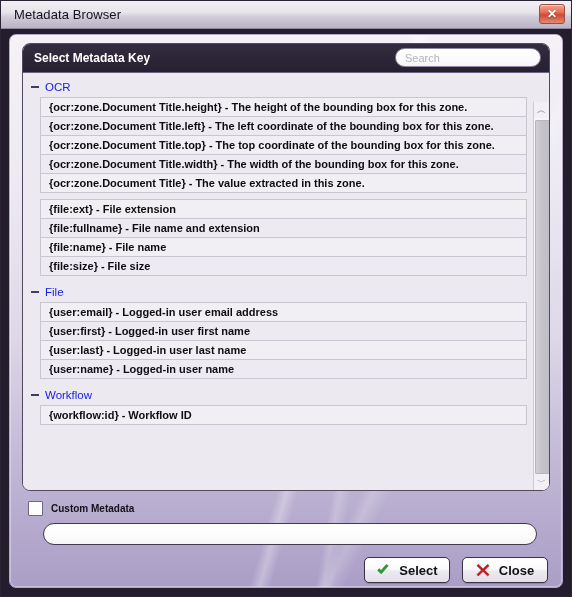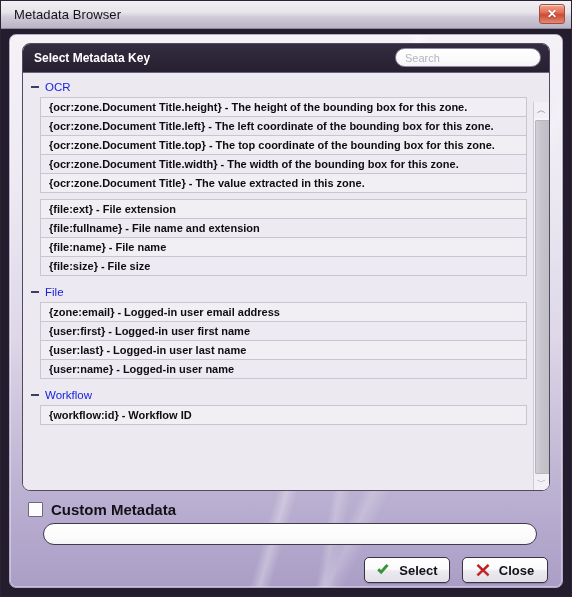--- a/index.html
+++ b/index.html
@@ -143,21 +143,21 @@
   }
   
   .custom-row{
     position:absolute;left:18px;top:466px;display:flex;align-items:center;
   }
   .checkbox{
     width:15px;height:15px;background:#fdfdfe;border:1px solid #6e6780;
     border-radius:1px;cursor:pointer;box-sizing:border-box;
   }
   .custom-label{
-    margin-left:8px;font-size:15px;font-weight:bold;color:#14101a;
+    margin-left:8px;font-size:10px;font-weight:bold;color:#14101a;
   }
   .custom-input{
     position:absolute;left:33px;top:488px;width:494px;height:22px;
     border-radius:11px;border:1px solid #413a4d;
     background:linear-gradient(to bottom,#ffffff 0%,#fbfbfc 70%,#f4f3f6 100%);
     box-sizing:border-box;padding:0 12px;outline:none;
     font-family:"Liberation Sans", sans-serif;font-size:11px;color:#222;
   }
   
   .footer{
@@ -220,21 +220,21 @@
               </div>
             </div>
             <div class="group">
               <div class="group-head">
                 <span class="toggle">
                   <i></i>
                 </span>
                 <span class="group-label">File</span>
               </div>
               <div class="rows">
-                <div class="row"><span>{zone:email}</span><span class="dash">-</span><span class="desc">Logged-in user email address</span></div>
+                <div class="row"><span>{user:email}</span><span class="dash">-</span><span class="desc">Logged-in user email address</span></div>
                 <div class="row"><span>{user:first}</span><span class="dash">-</span><span class="desc">Logged-in user first name</span></div>
                 <div class="row"><span>{user:last}</span><span class="dash">-</span><span class="desc">Logged-in user last name</span></div>
                 <div class="row"><span>{user:name}</span><span class="dash">-</span><span class="desc">Logged-in user name</span></div>
               </div>
             </div>
             <div class="group">
               <div class="group-head">
                 <span class="toggle">
                   <i></i>
                 </span>

